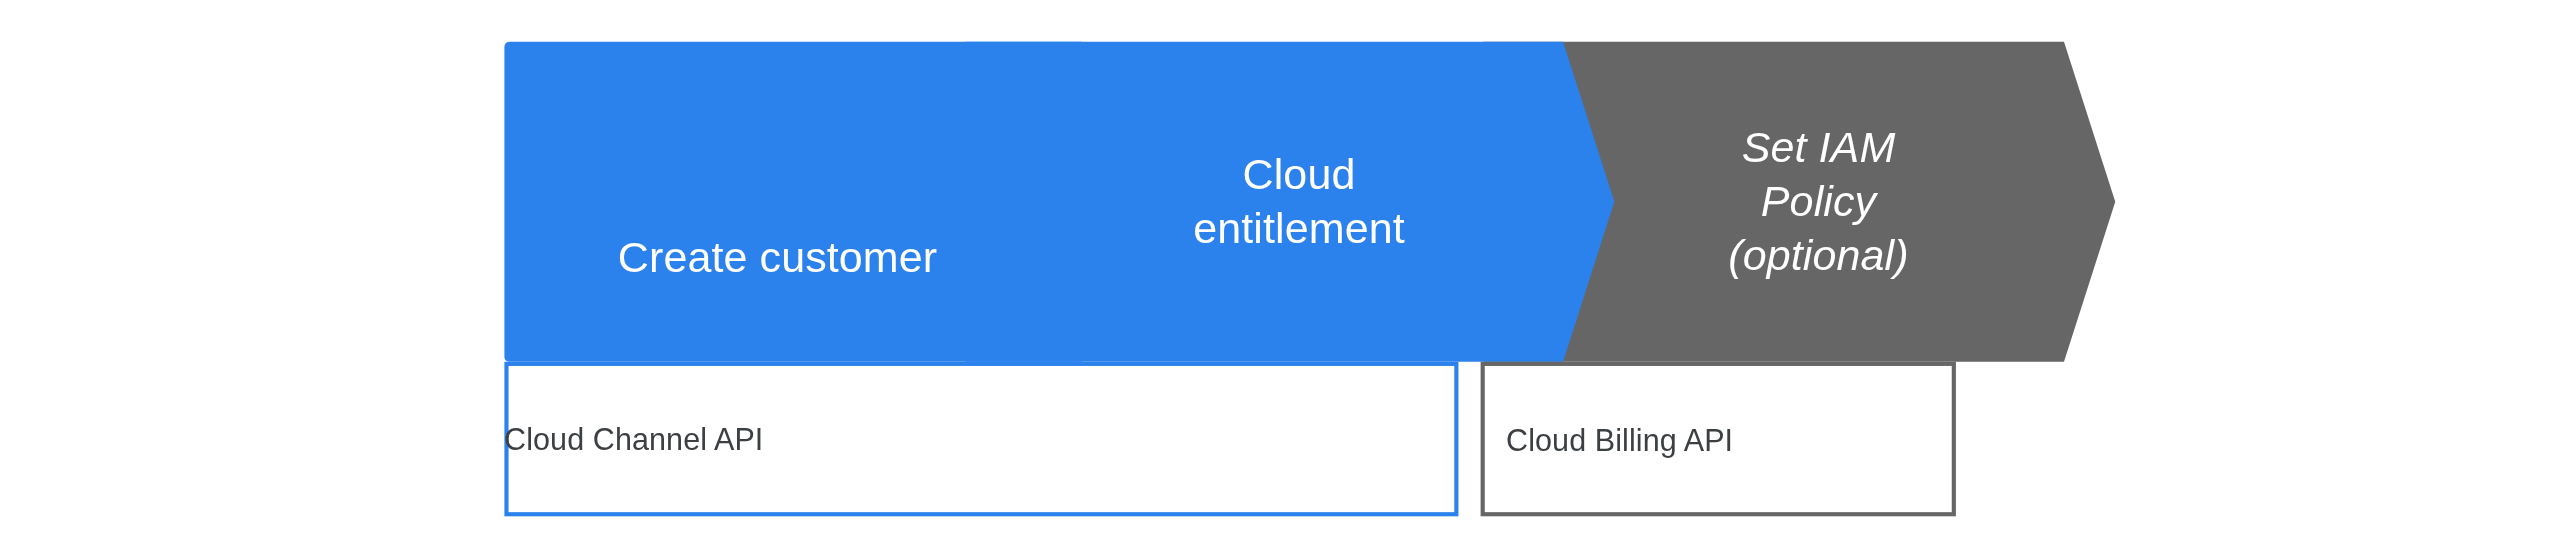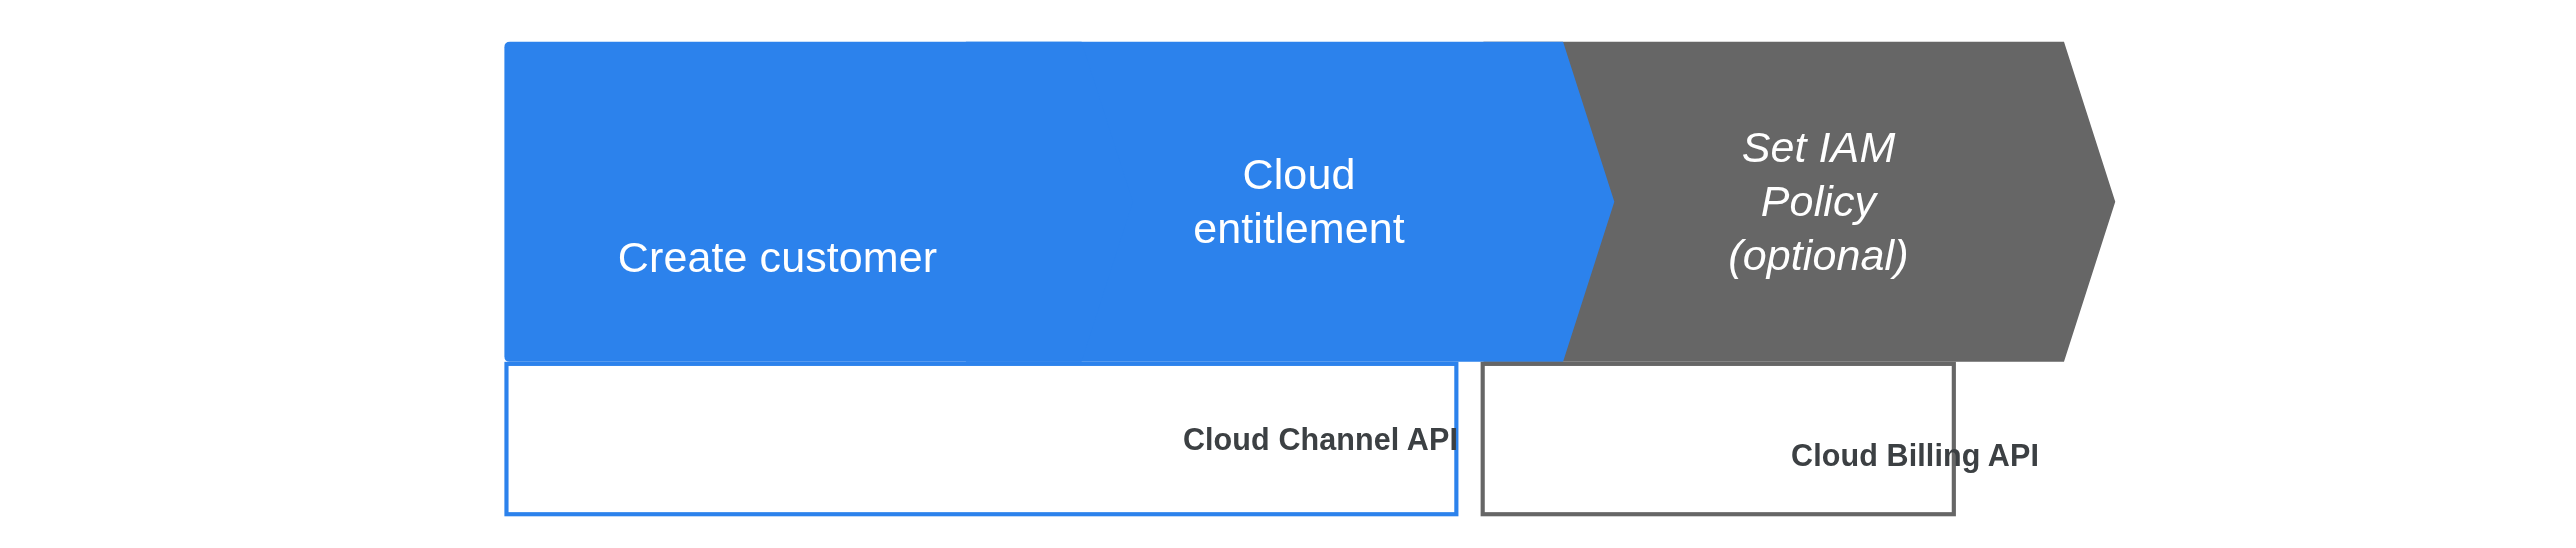--- a/index.html
+++ b/index.html
@@ -33,22 +33,22 @@
     text-align: center;
     letter-spacing: 0.1px;
     white-space: pre-line;
     pointer-events: none;
   }
   .api-label {
     position: absolute;
     color: #3c4043;
     font-size: 30.5px;
     line-height: 36px;
-    font-weight: 700;
-    text-align: right;
+    font-weight: 400;
+    text-align: left;
     letter-spacing: 0.1px;
   }
   
   #label-step-1 {
     left: 504px;
     top: 182px;
     width: 547px;
     margin-top: 48px;
   }
   
@@ -64,22 +64,23 @@
     width: 485px;
     font-style: italic;
   }
   #label-api-1 {
     left: 504px;
     top: 421px;
     width: 954px;
   }
   #label-api-2 {
     left: 1481px;
-    top: 437px;
+    top: 422px;
     width: 558px;
+    padding-left: 25px;
   }
 </style>
 </head>
 <body>
 
 <div id="canvas">
 
   <svg id="flow-svg" viewBox="0 0 3718 792" xmlns="http://www.w3.org/2000/svg">
 
     <path fill="#666666" d="M 2141 60

